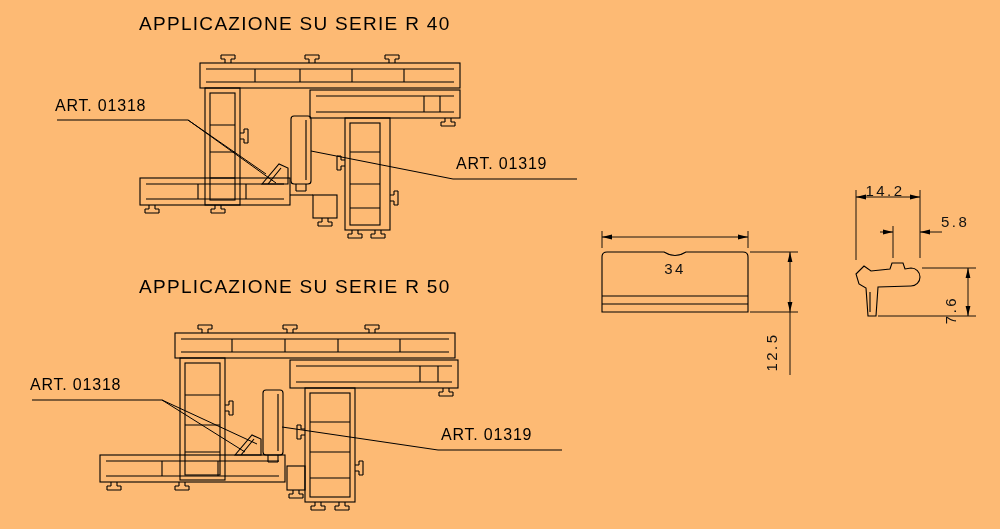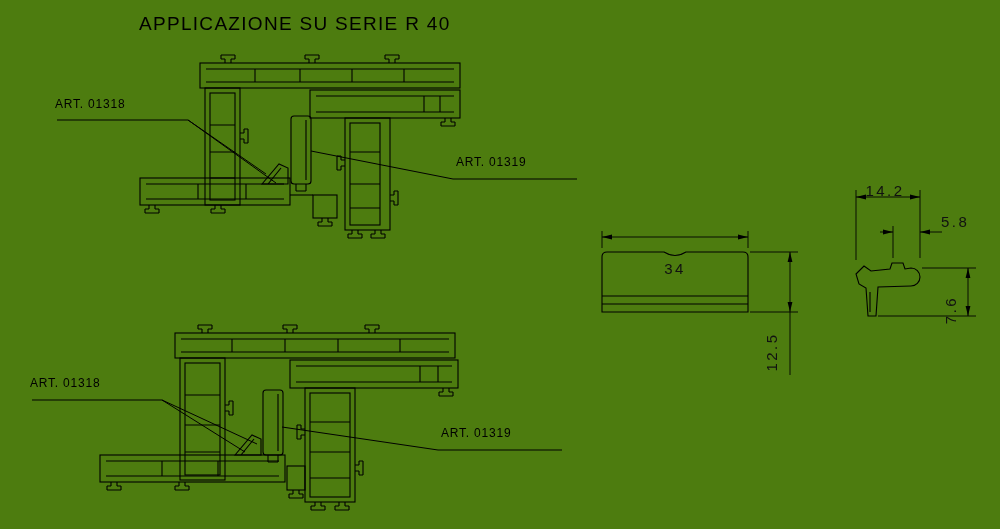--- a/index.html
+++ b/index.html
@@ -1,20 +1,20 @@
 <!DOCTYPE html>
 <html><head>
 <meta charset="utf-8">
 <style>
   html,body{margin:0;padding:0;background:#fff;}
-  .stage{position:relative;width:1000px;height:529px;background:#4d7c0f;overflow:hidden;
+  .stage{position:relative;width:1000px;height:529px;background:#fdba74;overflow:hidden;
          font-family:"Liberation Sans",sans-serif;color:#000;}
   .stage svg{position:absolute;left:0;top:0;}
   .title{position:absolute;font-size:19px;letter-spacing:1.3px;white-space:nowrap;}
-  .part-label{position:absolute;font-size:12px;letter-spacing:.8px;white-space:nowrap;}
+  .part-label{position:absolute;font-size:16px;letter-spacing:.8px;white-space:nowrap;}
   .dim{position:absolute;font-size:15px;letter-spacing:2.5px;white-space:nowrap;color:#111;text-align:right;}
   .dim.rot{transform:rotate(-90deg);text-align:center;height:16px;line-height:16px;}
 </style>
 </head>
 <body>
 
 <div class="stage">
 
   <svg width="1000" height="529" viewBox="0 0 1000 529">
     <defs>
@@ -137,20 +137,21 @@
         <polygon points="920,197 910,194.6 910,199.4"></polygon>
         <polygon points="893,232 883,229.6 883,234.4"></polygon>
         <polygon points="920,232 930,229.6 930,234.4"></polygon>
         <polygon points="968,268 965.6,278 970.4,278"></polygon>
         <polygon points="968,316 965.6,306 970.4,306"></polygon>
       </g>
     </g>
   </svg>
 
   <div class="title" style="left:139px;top:13px;">APPLICAZIONE SU SERIE R 40</div>
+  <div class="title" style="left:139px;top:276px;">APPLICAZIONE SU SERIE R 50</div>
 
   <div class="part-label" style="left:55px;top:97px;">ART. 01318</div>
   <div class="part-label" style="left:456px;top:155px;">ART. 01319</div>
   <div class="part-label" style="left:30px;top:376px;">ART. 01318</div>
   <div class="part-label" style="left:441px;top:426px;">ART. 01319</div>
 
   <div class="dim" style="left:645px;top:216px;width:60px;text-align:center;margin-top:44px;">34</div>
   <div class="dim rot" style="left:741px;top:344px;width:62px;">12.5</div>
   <div class="dim" style="left:852px;top:182px;width:66px;text-align:center;">14.2</div>
   <div class="dim" style="left:941px;top:213px;">5.8</div>

